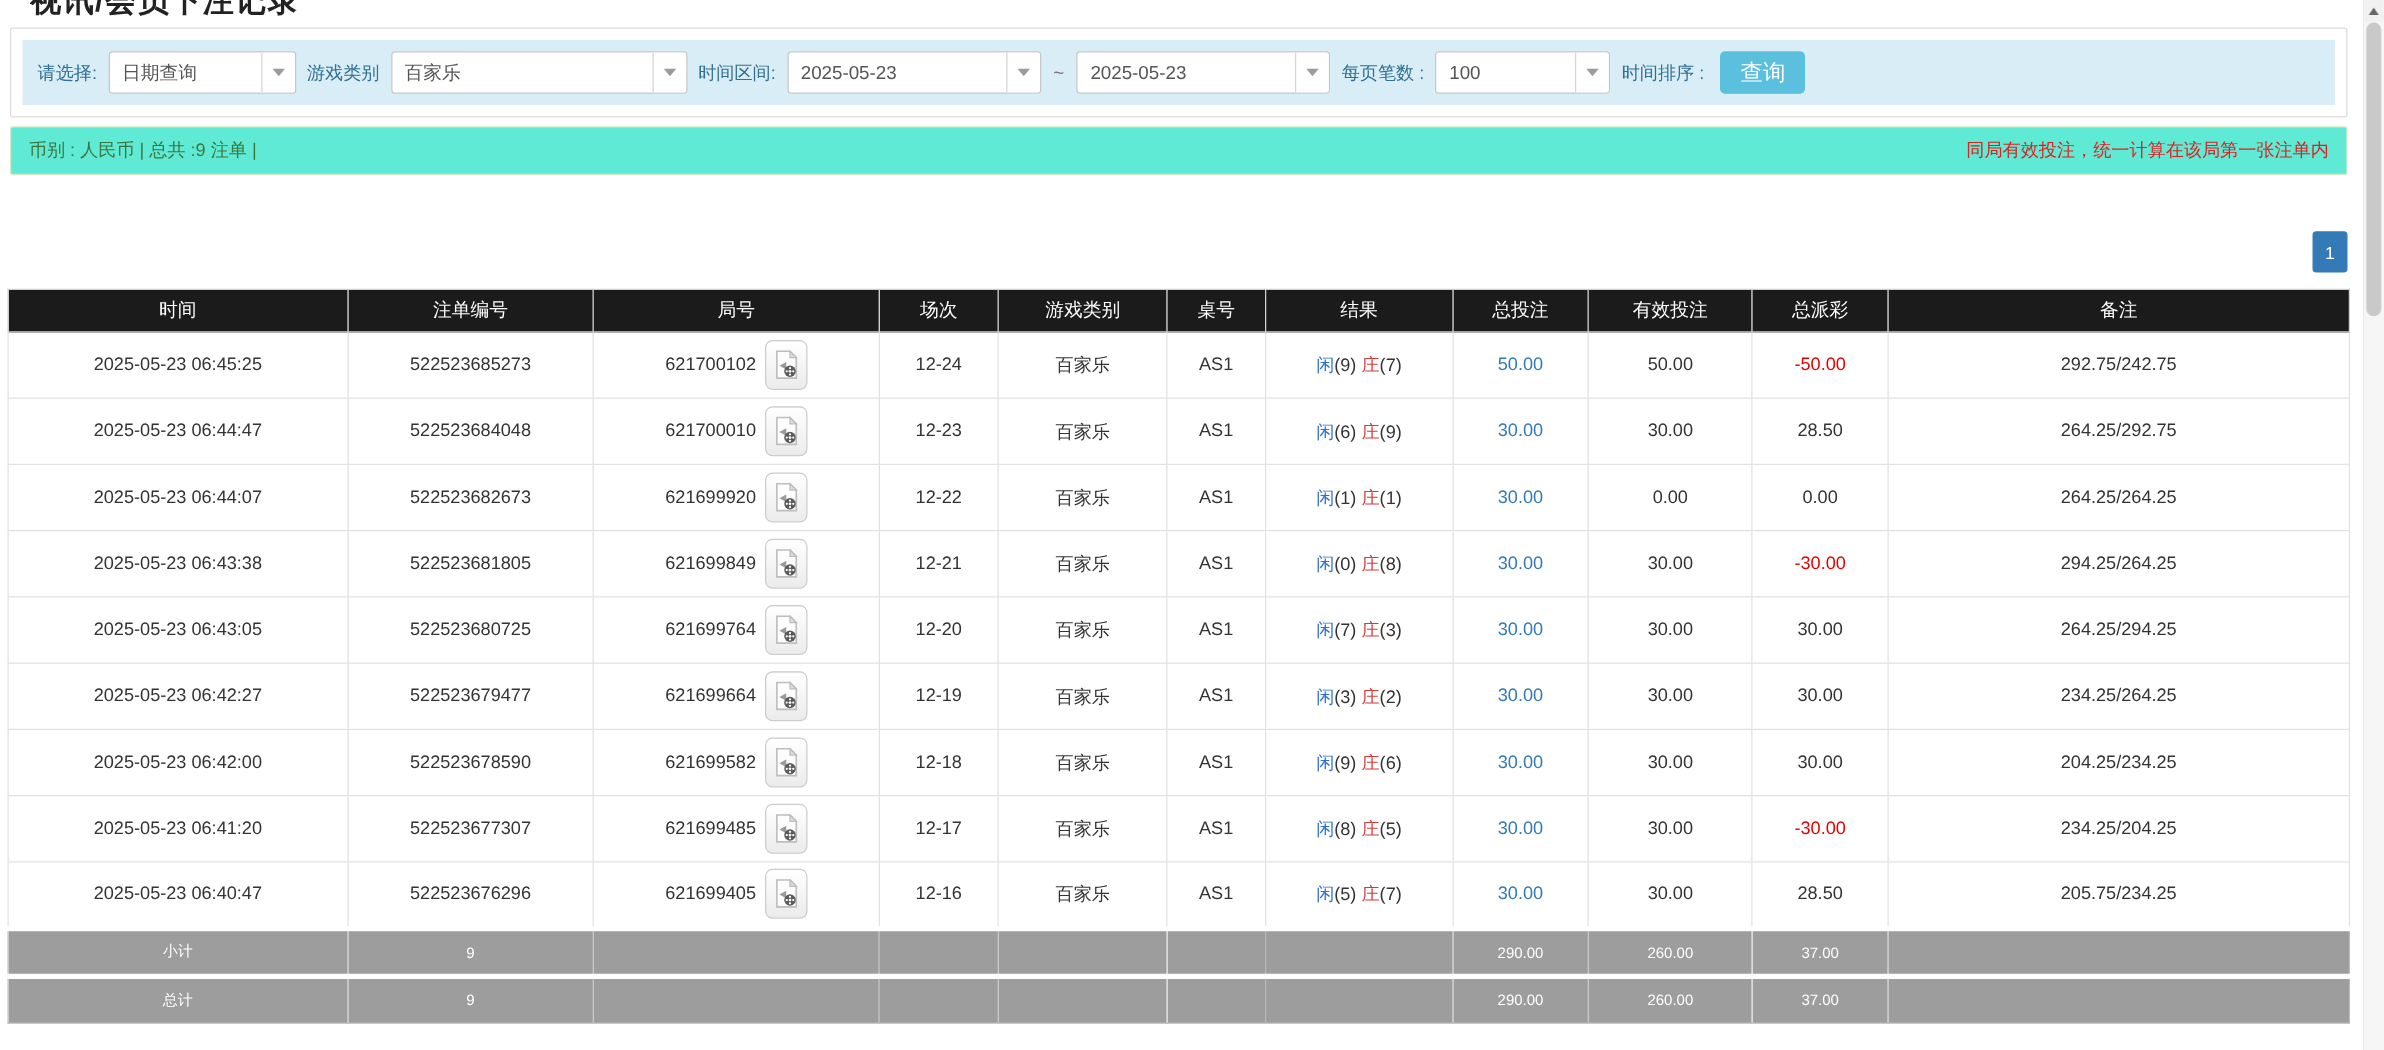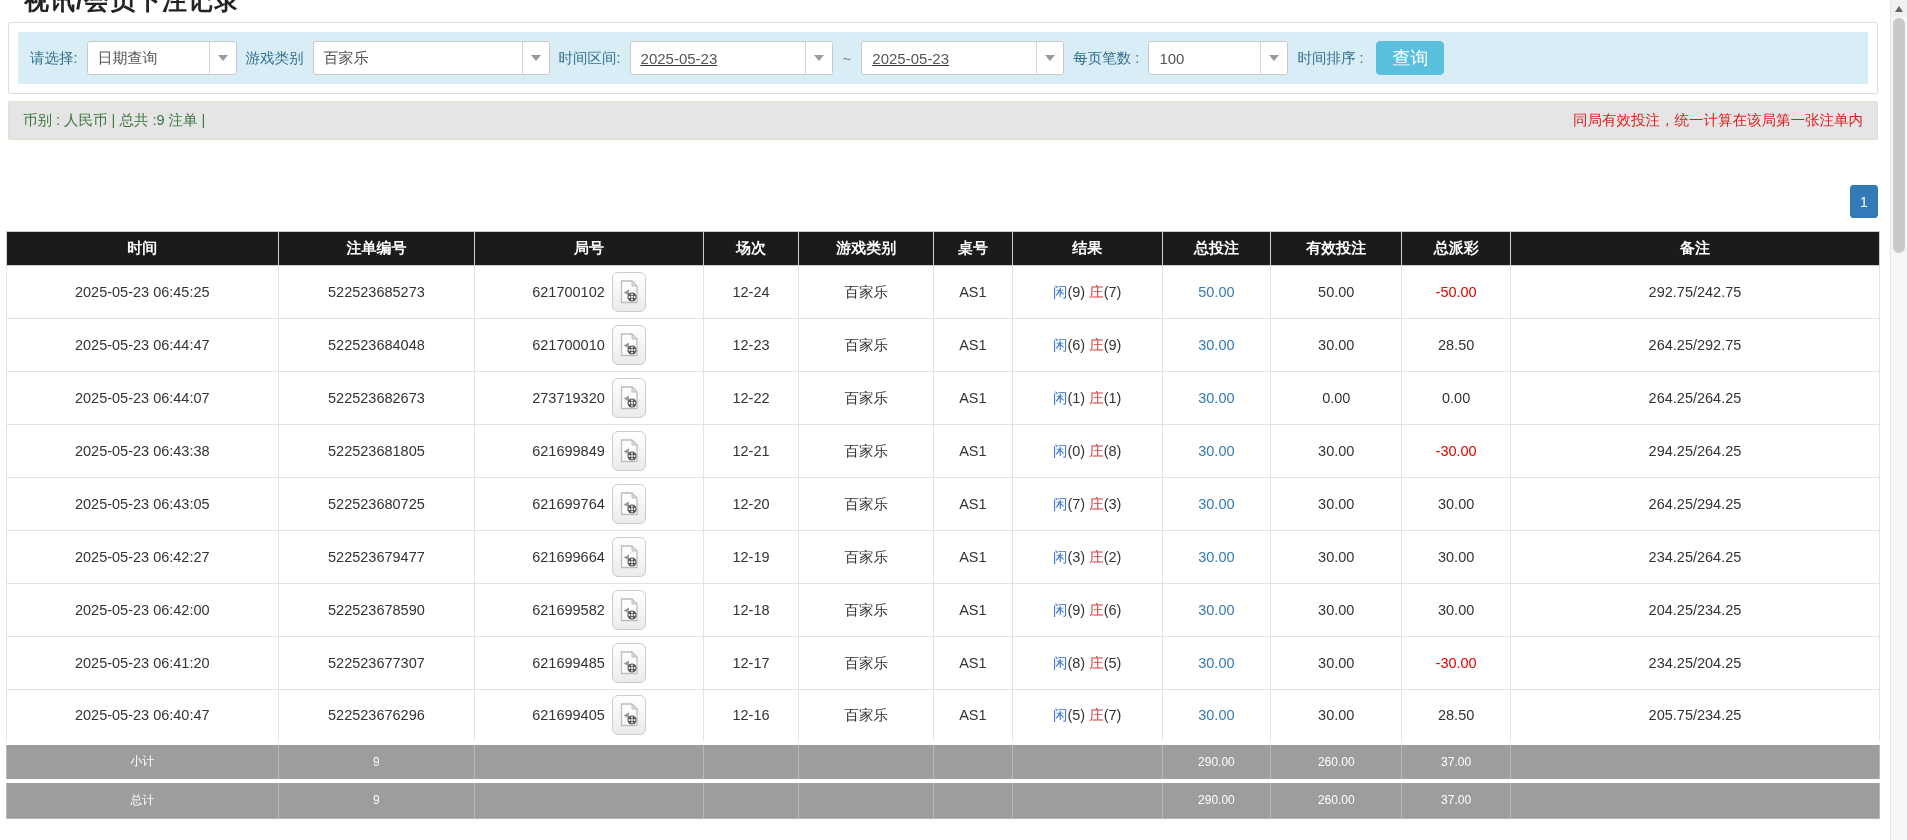--- a/index.html
+++ b/index.html
@@ -24,48 +24,48 @@
   .flabel { color:#31708f; font-weight:normal; font-size:14.5px; }
   .combo {
     display:flex; align-items:stretch; background:#fff; border:1px solid #c8c8c8; border-radius:3px;
     height:34px; overflow:hidden;
   }
   .combo .val { flex:1; display:flex; align-items:center; padding:16px 10px; color:#555; font-size:15px; overflow:hidden; }
   .combo .arrow-seg {
     width:27px; border-left:1px solid #d5d5d5; display:flex; align-items:center; justify-content:center; background:#fff;
   }
   .caret { width:0; height:0; border-left:5px solid transparent; border-right:5px solid transparent; border-top:6px solid #9b9b9b; }
-  .w-select { width:150px; } .w-game { width:237px; } .w-date { width:203px;text-decoration:underline; } .w-per { width:140px; } .w-sort { width:263px; }
+  .w-select { width:150px; } .w-game { width:237px; } .w-date { width:203px; } .w-per { width:140px; } .w-sort { width:263px; }
   .tilde { color:#777; font-size:15px; margin:0 1px; }
   .btn-search {
     background:#5bc0de; color:#fff; border:1px solid #5bc0de; border-radius:4px; height:34px;
     padding:0 15px; font-size:18px; cursor:pointer; margin-left:4px;
     font-family:inherit;
   }
 
   
   .summary-bar {
-    margin:7px 29px 15px 8px; background:#e5e5e5; border:1px solid #d6e9c6; border-radius:2px;
+    margin:7px 29px 15px 8px; background:#5eead4; border:1px solid #d6e9c6; border-radius:2px;
     padding:9px 14px; display:flex; justify-content:space-between; align-items:center;
     color:#3c763d; font-size:14.5px;
   }
   .summary-bar .notice { color:#e01e1e; }
 
   
   .pagination-row { margin:45px 29px 0 0; text-align:right; height:33px; }
   .page-btn {
     display:inline-block; min-width:28px; height:33px; line-height:33px; text-align:center;
     background:#337ab7; border:1px solid #337ab7; color:#fff; border-radius:3px; font-size:14px; cursor:pointer;
   }
 
   
   .table-wrap { margin:13px 27px 0 6px; }
   table { width:100%; border-collapse:collapse; table-layout:fixed; }
   th {
-    background:#1b1b1b; color:#fff; font-weight:bold; font-size:15px; height:34px;
+    background:#1b1b1b; color:#fff; font-weight:normal; font-size:15px; height:34px;
     border:1px solid #cfcfcf; text-align:center; padding:0 4px;
   }
   td {
     height:53px; text-align:center; border:1px solid #e2e2e2; font-size:14.5px; color:#333;
     background:#fff; padding:0 4px; overflow:hidden;
   }
   .round-cell { display:flex; align-items:center; justify-content:center; gap:7px; height:100%; }
   .video-btn {
     width:34px; height:40px; border:1px solid #ccc; border-radius:6px;
     background:linear-gradient(#ffffff,#ebebeb); display:inline-flex; align-items:center; justify-content:center;
@@ -252,21 +252,21 @@
     <td class="bet-blue">30.00</td>
     <td>30.00</td>
     <td>28.50</td>
     <td>264.25/292.75</td>
   </tr>
         <tr>
     <td>2025-05-23 06:44:07</td>
     <td>522523682673</td>
     <td>
       <span class="round-cell">
-        <span>273719320</span>
+        <span>621699920</span>
         <button class="video-btn">
           <svg width="20" height="24" viewBox="0 0 20 24">
             <path d="M2.5 1 h10.5 l5 5 v16.5 h-15.5 z" fill="#fdfdfd" stroke="#bdbdbd" stroke-width="1.3"></path>
             <path d="M13 1 l5 5 h-5 z" fill="#dcdcdc" stroke="#bdbdbd" stroke-width="1"></path>
             <path d="M10 9.5 L4.5 12.5 L10 15.5 z" fill="#9a9a9a"></path>
             <circle cx="13" cy="17" r="4.6" fill="#5a5a5a"></circle>
             <circle cx="13" cy="17" r="1.1" fill="#fff"></circle>
             <circle cx="13" cy="14.4" r="0.9" fill="#fff"></circle>
             <circle cx="13" cy="19.6" r="0.9" fill="#fff"></circle>
             <circle cx="10.4" cy="17" r="0.9" fill="#fff"></circle>

